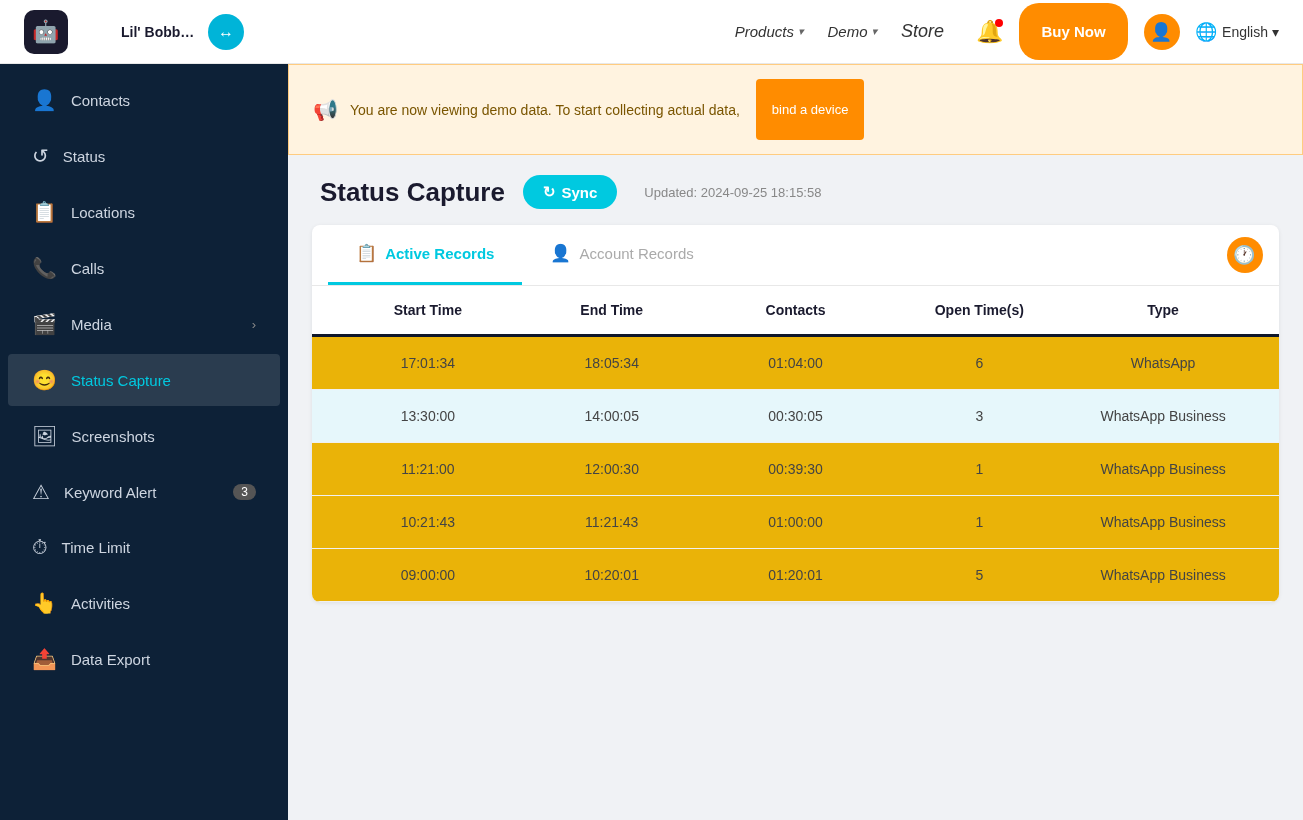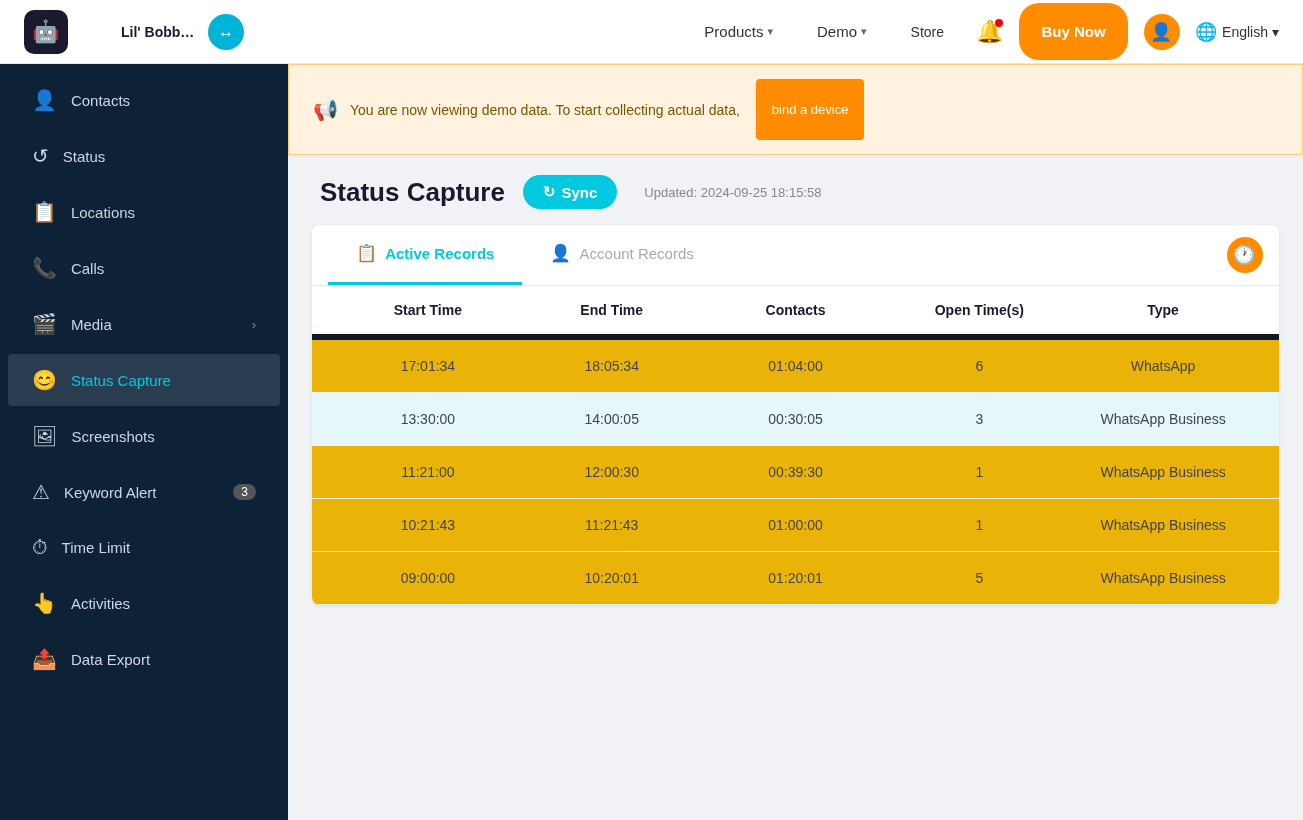--- a/index.html
+++ b/index.html
@@ -30,24 +30,24 @@
       color: #00b4d8; font-size: 22px; font-weight: bold;
     }
     .logo-text { font-size: 14px; font-weight: 600; color: #1a1a2e; max-width: 120px; white-space: nowrap; overflow: hidden; text-overflow: ellipsis; padding-left: 43px; }
     .sync-circle {
       width: 36px; height: 36px;
       border-radius: 50%;
       background: #00b4d8;
       display: flex; align-items: center; justify-content: center;
       color: white; font-size: 16px; cursor: pointer;
     }
-    .nav-links { display: flex; align-items: center; gap: 44px; }
+    .nav-links { display: flex; align-items: center; gap: 24px; font-style: italic; }
     .nav-link { font-size: 15px; color: #333; cursor: pointer; display: flex; align-items: center; gap: 4px; }
     .nav-chevron { font-size: 11px; color: #666; }
-    .store-link { font-size: 14px; color: #333; cursor: pointer; }
+    .store-link { font-size: 18px; color: #333; cursor: pointer; }
     .buy-now-btn {
       background: #ff8c00;
       color: white;
       border: none;
       border-radius: 20px;
       padding: 20px 22px;
       font-size: 15px;
       font-weight: 600;
       cursor: pointer;
     }
@@ -184,21 +184,21 @@
       border: none;
       display: flex; align-items: center; justify-content: center;
       color: white; font-size: 18px; cursor: pointer;
     }
 
     
     .table-header {
       display: grid;
       grid-template-columns: 1fr 1fr 1fr 1fr 1fr;
       padding: 16px 24px;
-      border-bottom: 6px solid #0f172a;
+      border-bottom: 3px solid #0f172a;
       background: white;
     }
     .table-header .col { font-size: 14px; font-weight: 700; color: #1a1a2e; text-align: center; }
     .table-row {
       display: grid;
       grid-template-columns: 1fr 1fr 1fr 1fr 1fr;
       padding: 18px 24px;
       border-bottom: 1px solid #f0f0f0;
       align-items: center;
       background: #eab308;

